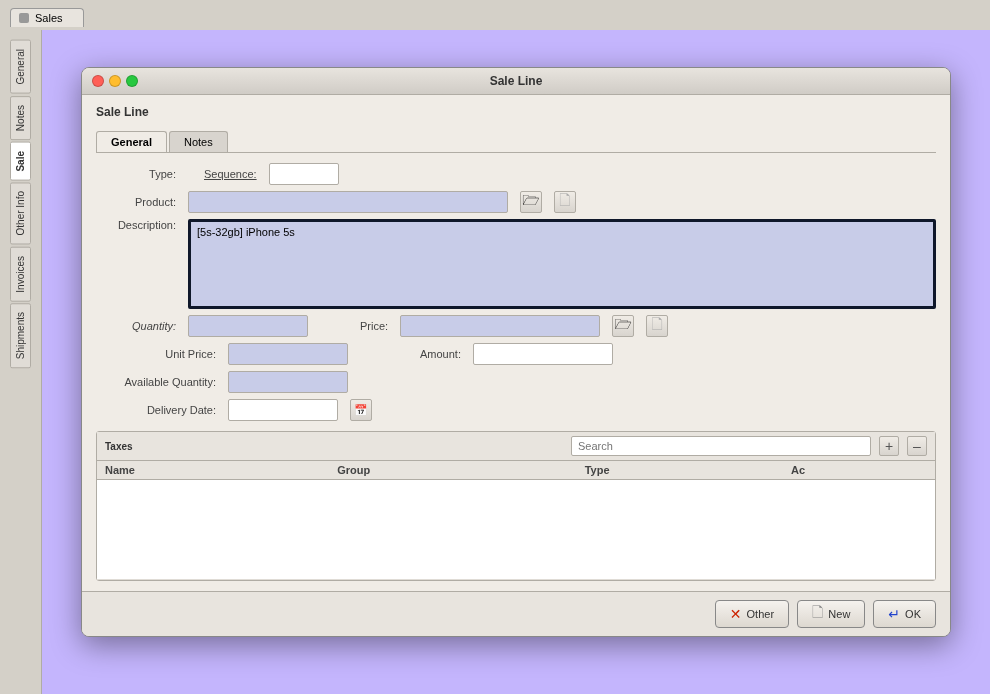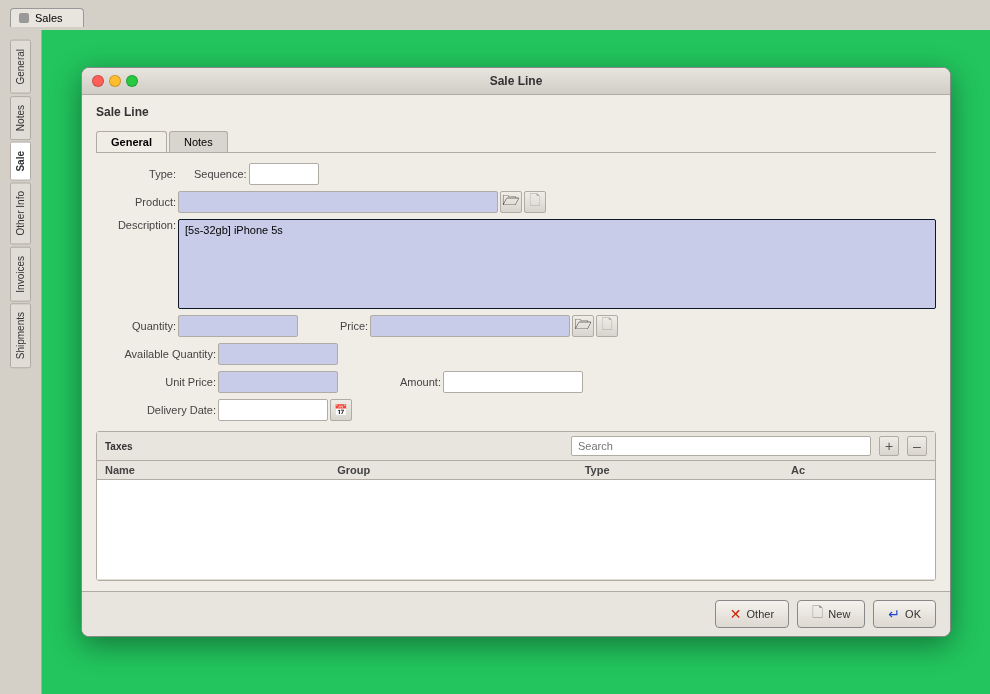--- a/index.html
+++ b/index.html
@@ -78,21 +78,21 @@
       position: absolute;
       top: 52px; right: 10px;
       font-size: 11px;
       color: #444;
     }
 
     
     .dialog-overlay {
       position: absolute;
       top: 30px; left: 42px; right: 0; bottom: 0;
-      background: #22c55e;
+      background: #c4b5fd;
       display: flex;
       align-items: center;
       justify-content: center;
     }
 
     
     .dialog {
       width: 870px;
       background: #f0ece6;
       border: 1px solid #888;
@@ -172,21 +172,21 @@
     .dialog-tab.active {
       background: #f0ece6;
       font-weight: bold;
     }
 
     
     .form-row {
       display: flex;
       align-items: center;
       margin-bottom: 6px;
-      gap: 2px;
+      gap: 12px;
     }
 
     .form-label {
       text-align: right;
       color: #444;
       font-size: 11px;
       flex-shrink: 0;
     }
 
     .form-input {
@@ -233,21 +233,21 @@
       background: linear-gradient(to bottom, #f0ece6, #d8d4ce);
       border-radius: 2px;
       cursor: pointer;
       display: flex;
       align-items: center;
       justify-content: center;
       font-size: 12px;
     }
 
     .description-area {
-      border: 1px solid #0f172a;
+      border: 3px solid #0f172a;
       background: #c8cce8;
       width: 100%;
       padding: 4px 6px;
       font-size: 11px;
       border-radius: 2px;
       height: 90px;
       resize: none;
       font-family: inherit;
     }
 
@@ -433,63 +433,63 @@
 
       <div class="dialog-section-title">Sale Line</div>
 
       <div class="dialog-tabs">
         <div class="dialog-tab active">General</div>
         <div class="dialog-tab">Notes</div>
       </div>
 
       <div class="form-row">
         <span class="form-label" style="width:80px;">Type:</span>
-        <span style="margin-left:16px;" class="form-label">Sequence:</span>
+        <span style="margin-left:16px;text-decoration:underline;" class="form-label">Sequence:</span>
         <input type="text" class="form-input" style="width: 70px;" value="">
       </div>
 
       <div class="form-row">
         <span class="form-label" style="width:80px;">Product:</span>
         <input type="text" class="form-input blue-bg" style="width: 320px;">
         <div class="icon-btn">
           <span style="font-size:14px;">🗁</span>
         </div>
         <div class="icon-btn">
           <span style="font-size:14px; color:#aaa;">🗋</span>
         </div>
       </div>
 
       <div class="form-row" style="align-items:flex-start;">
         <span class="form-label" style="width:80px; ">Description:</span>
         <textarea class="description-area" style="">[5s-32gb] iPhone 5s</textarea>
       </div>
 
       <div class="form-row">
-        <span class="form-label" style="width:80px;">Quantity:</span>
+        <span class="form-label" style="width:80px;font-style:italic;">Quantity:</span>
         <input type="text" class="form-input blue-bg" style="width: 120px; text-align: right;">
         <span style="margin-left:40px;" class="form-label">Price:</span>
         <input type="text" class="form-input blue-bg" style="width: 200px;">
         <div class="icon-btn">
           <span style="font-size:14px;">🗁</span>
         </div>
         <div class="icon-btn">
           <span style="font-size:14px; color:#aaa;">🗋</span>
         </div>
       </div>
 
       <div class="form-row">
-        <span class="form-label" style="width:120px;">Available Quantity:</span>
-        <input type="text" class="form-input blue-bg" style="width: 120px; text-align: right;">
-      </div>
-
-      <div class="form-row">
         <span class="form-label" style="width:120px;">Unit Price:</span>
         <input type="text" class="form-input blue-bg" style="width: 120px; text-align: right;">
         <span style="margin-left:60px;" class="form-label">Amount:</span>
         <input type="text" class="form-input" style="width: 140px; text-align: right;">
+      </div>
+
+      <div class="form-row">
+        <span class="form-label" style="width:120px;">Available Quantity:</span>
+        <input type="text" class="form-input blue-bg" style="width: 120px; text-align: right;">
       </div>
 
       <div class="form-row">
         <span class="form-label" style="width:120px;text-align:right;">Delivery Date:</span>
         <input type="text" class="form-input" style="width: 110px;">
         <div class="icon-btn">
           <span style="font-size:11px;">📅</span>
         </div>
       </div>
 

